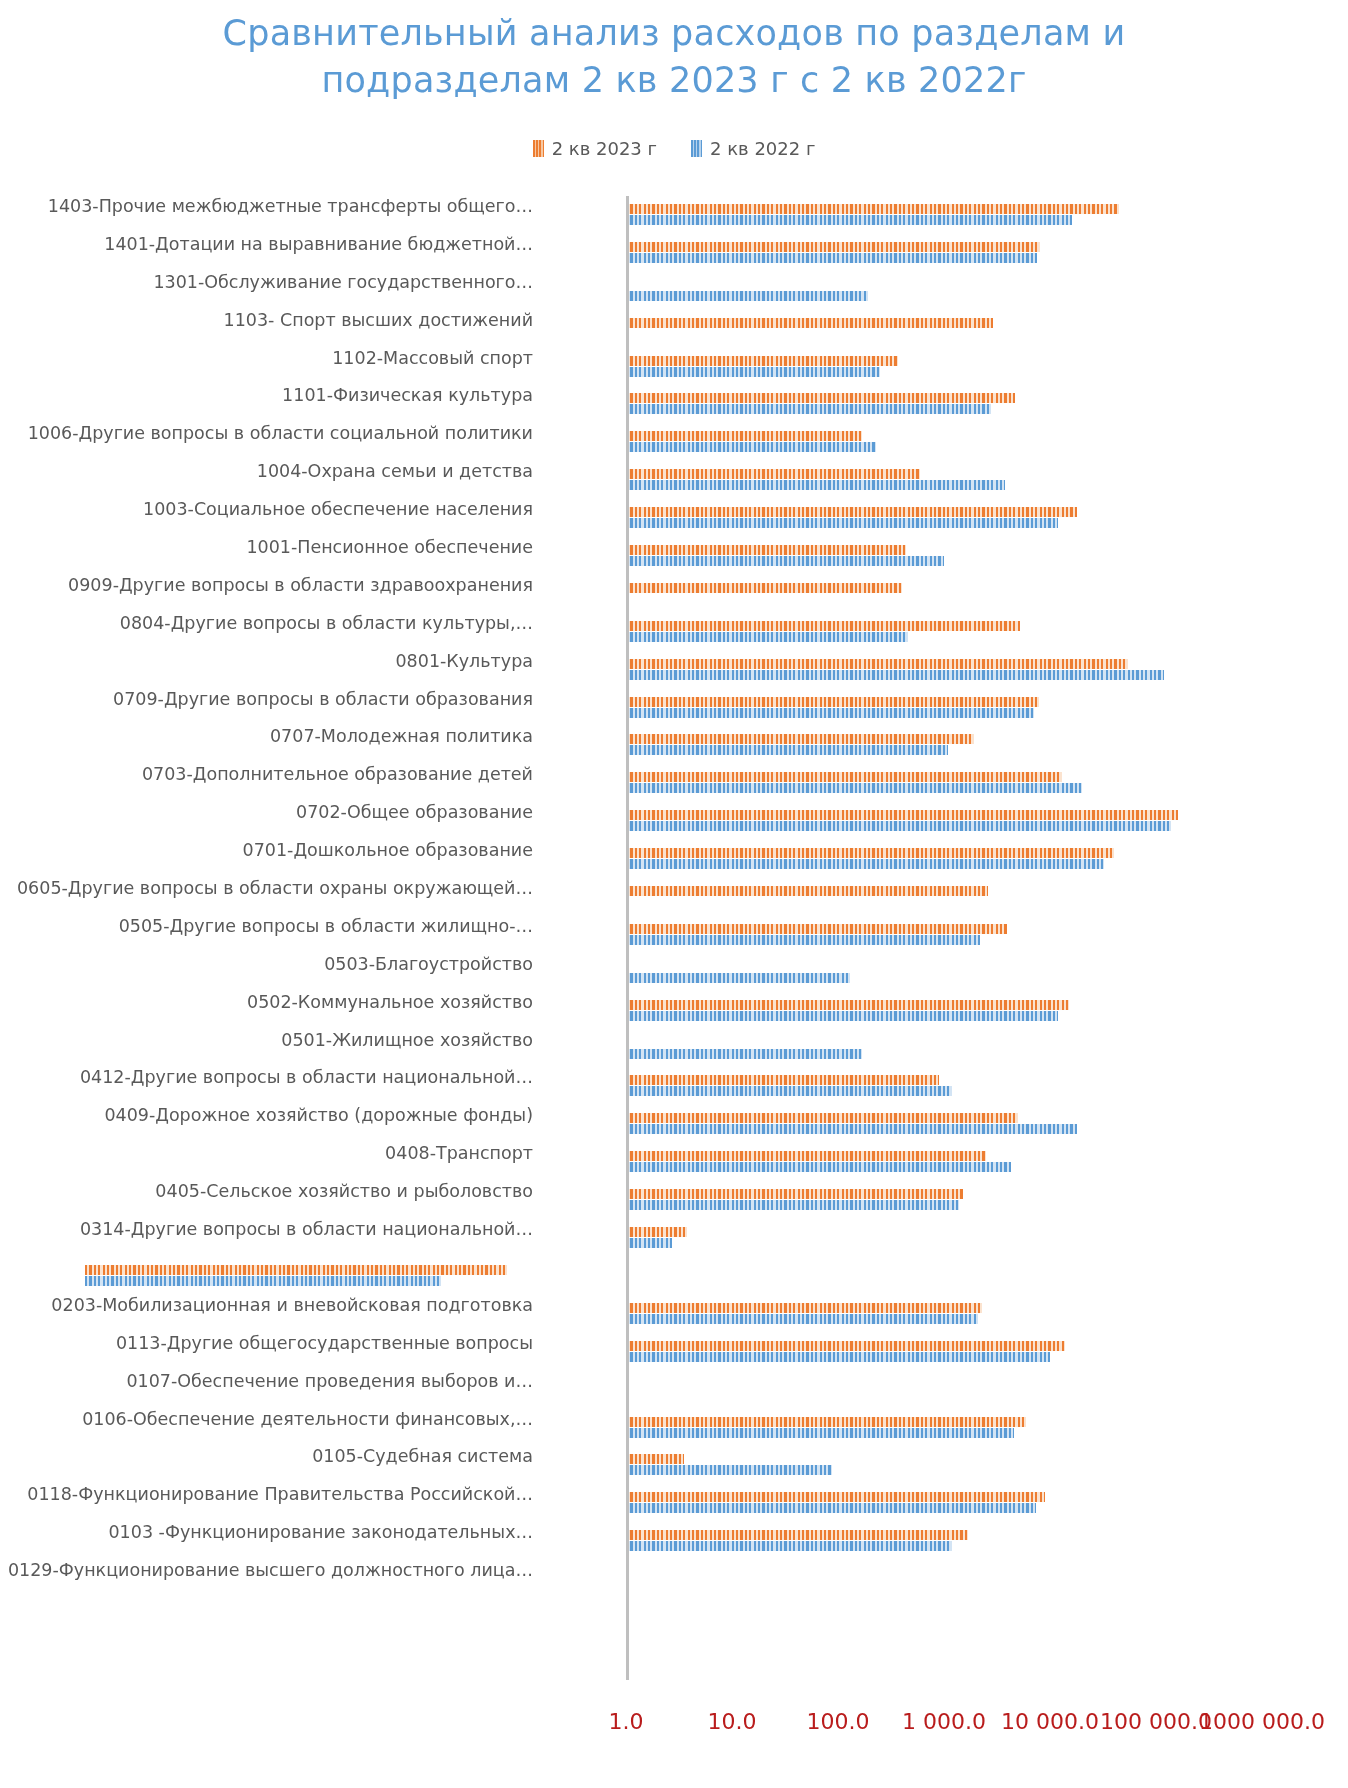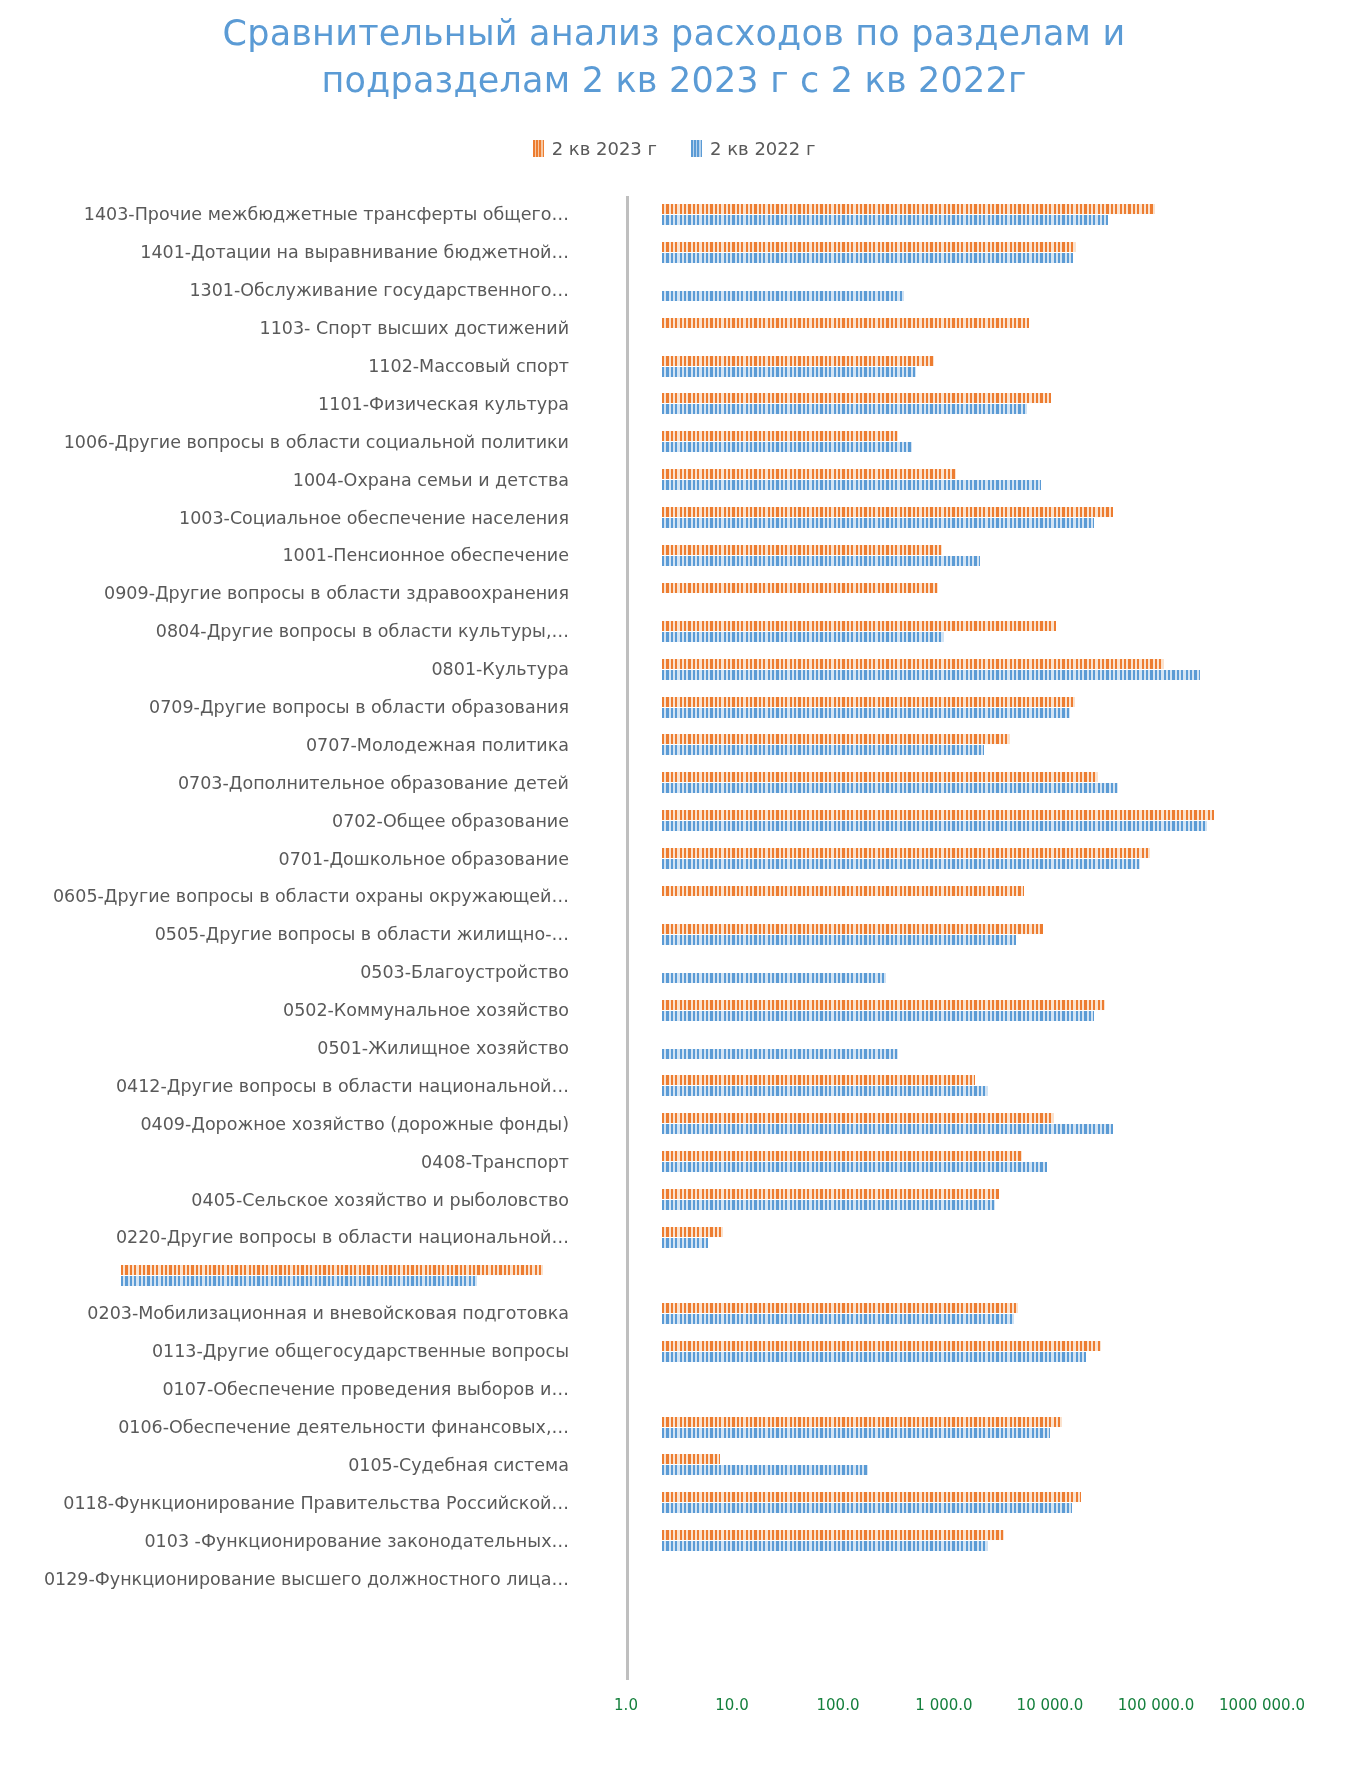--- a/index.html
+++ b/index.html
@@ -53,22 +53,20 @@
     width:1348px;height:1520px;
   }
   #rows{
     position:absolute;
     left:0;top:0;width:1348px;
   }
   .row{
     position:relative;
     height:37.9px;
     display:flex;
-    align-items:center;
-    margin-left:36px;
   }
   .cat-label{
     width:541px;
     padding-right:8px;
     box-sizing:border-box;
     text-align:right;
     font-size:17.5px;
     color:#595959;
     white-space:nowrap;
     overflow:hidden;
@@ -102,23 +100,23 @@
     width:3px;height:1484px;
     background:#BFBFBF;
   }
   #axis-ticks{
     position:absolute;
     left:0;top:1496px;
     width:1348px;height:40px;
   }
   .tick-label{
     position:absolute;
-    top:4px;
-    font-size:15px;
-    color:#15803d;
+    top:17px;
+    font-size:22px;
+    color:#b91c1c;
     white-space:nowrap;
     transform:translateX(-50%);
   }
 </style>
 </head>
 <body>
 
 <div id="chart-title">
   <div>Сравнительный анализ расходов по разделам и</div>
   <div>подразделам 2 кв 2023 г с 2 кв 2022г</div>
@@ -314,21 +312,21 @@
         </div>
       </div>
       <div class="row">
         <div class="cat-label">0405-Сельское хозяйство и рыболовство</div>
         <div class="bars">
           <div class="bar b-2023" title="2 кв 2023 г: 1500" style="left: 85px; width: 336.666px;"></div>
           <div class="bar b-2022" title="2 кв 2022 г: 1400" style="left: 85px; width: 333.49px;"></div>
         </div>
       </div>
       <div class="row">
-        <div class="cat-label">0220-Другие вопросы в области национальной…</div>
+        <div class="cat-label">0314-Другие вопросы в области национальной…</div>
         <div class="bars">
           <div class="bar b-2023" title="2 кв 2023 г: 3.8" style="left: 85px; width: 61.4571px;"></div>
           <div class="bar b-2022" title="2 кв 2022 г: 2.7" style="left: 85px; width: 45.7246px;"></div>
         </div>
       </div>
       <div class="row">
         <div class="bars">
           <div class="bar b-2023" title="2 кв 2023 г: 9500" style="left: 85px; width: 421.639px;"></div>
           <div class="bar b-2022" title="2 кв 2022 г: 2300" style="left: 85px; width: 356.343px;"></div>
         </div>

